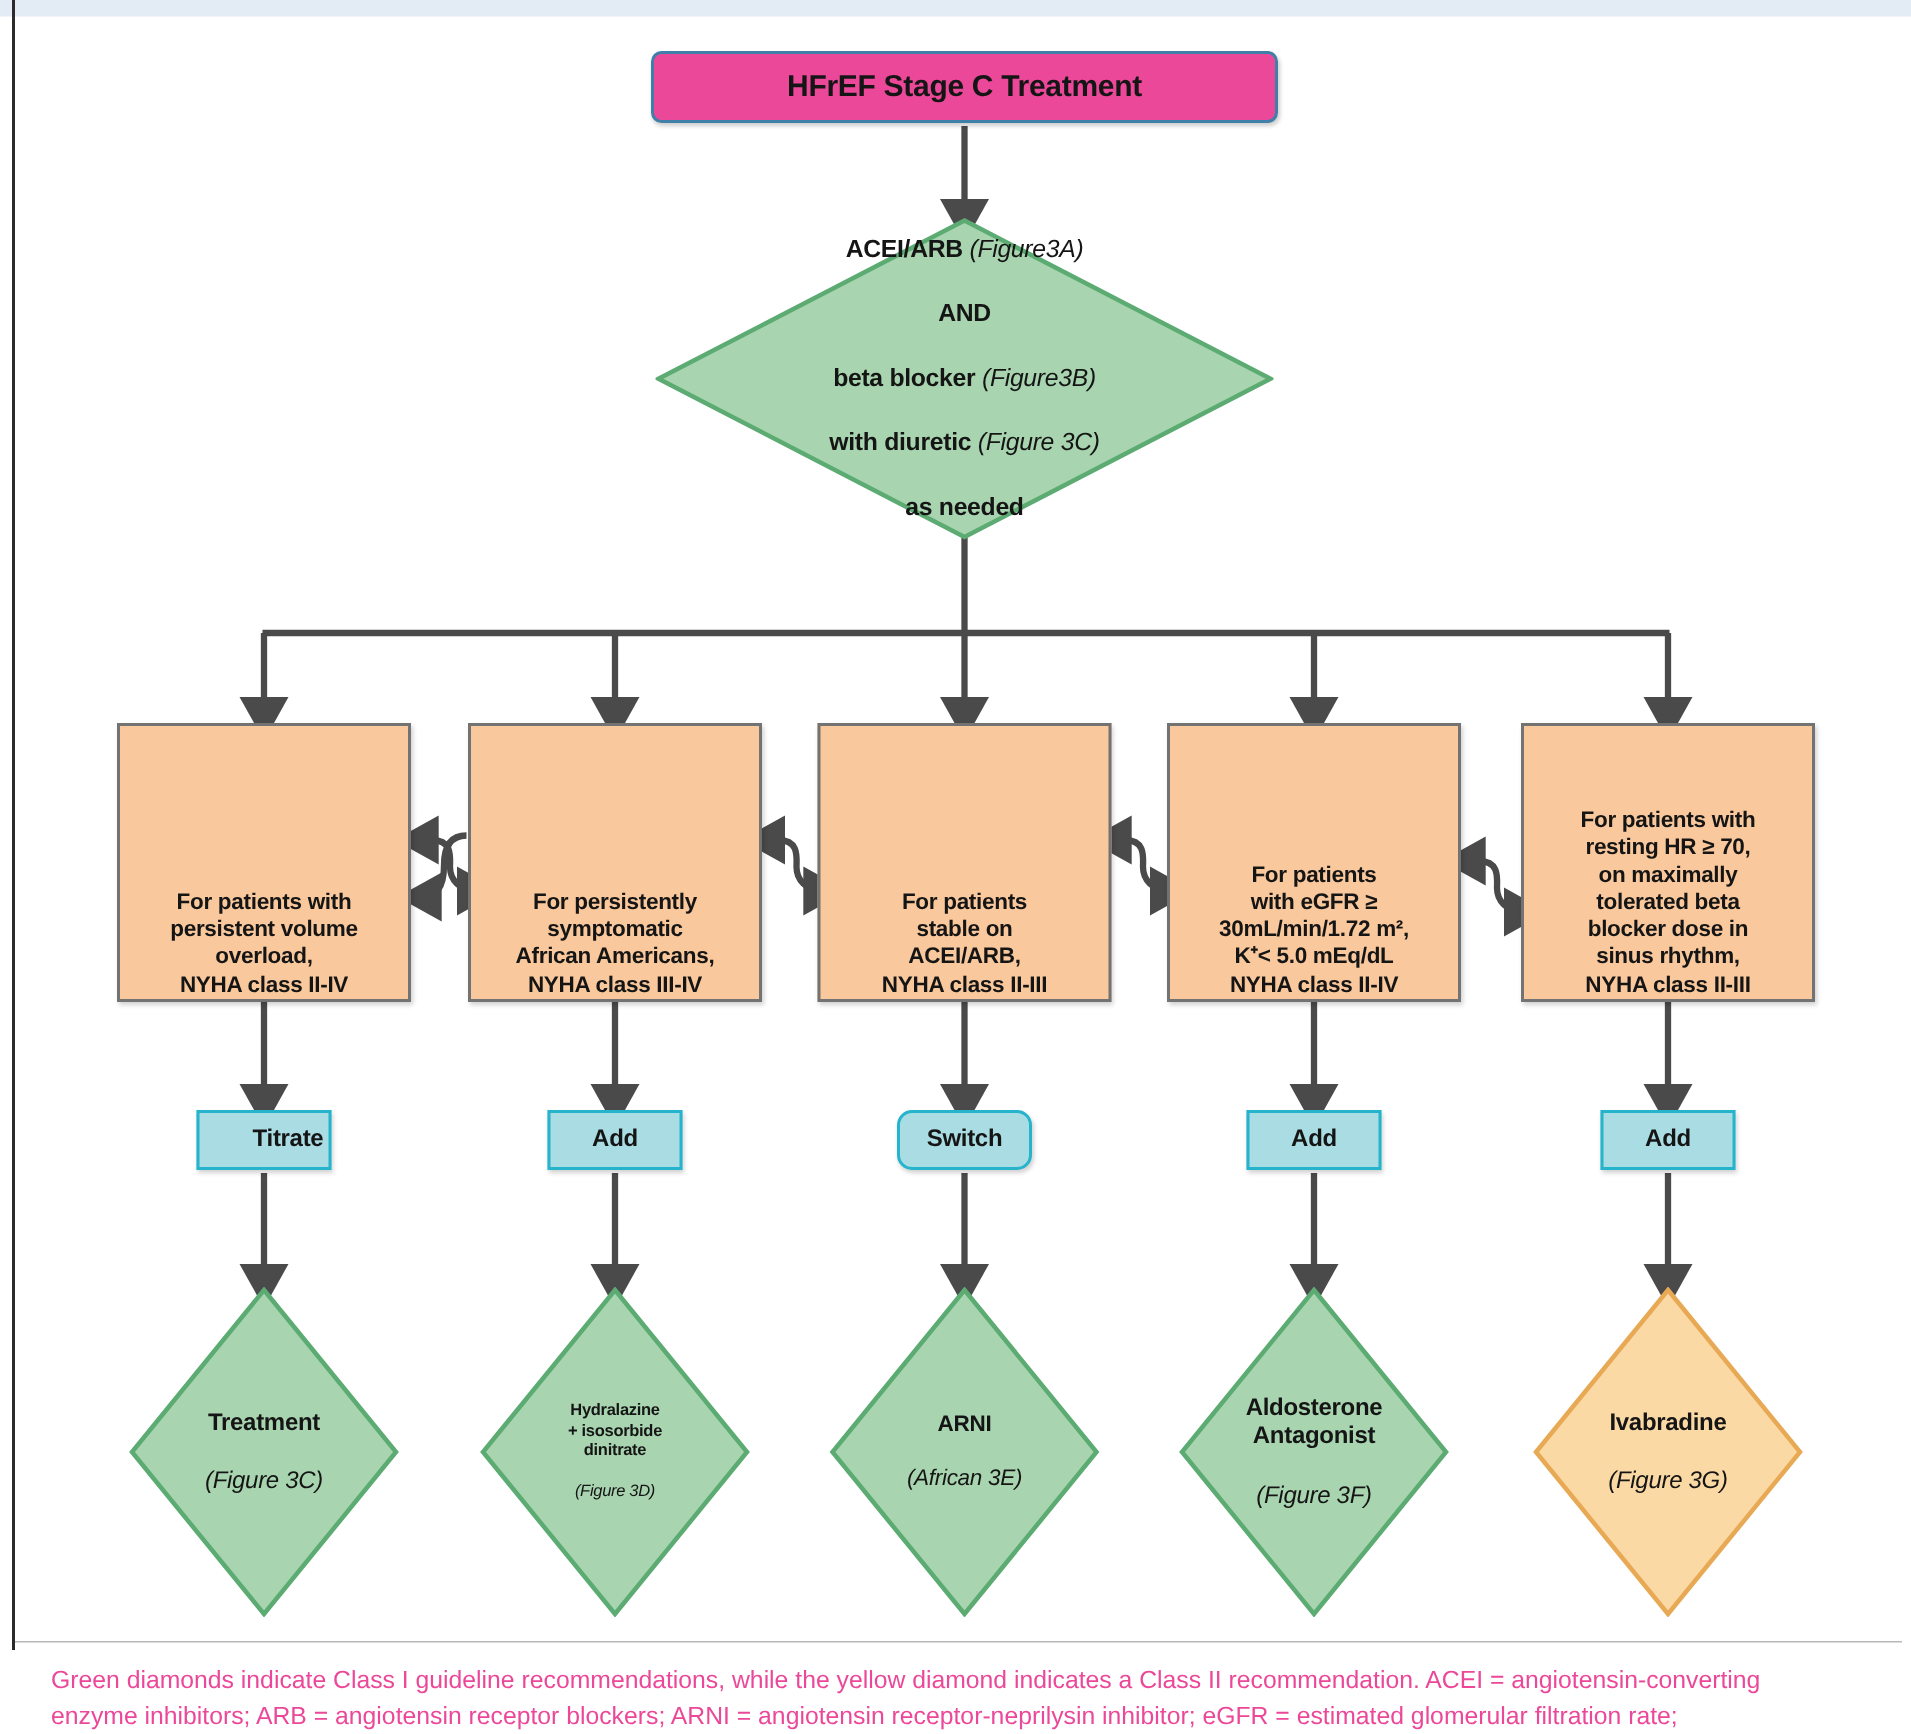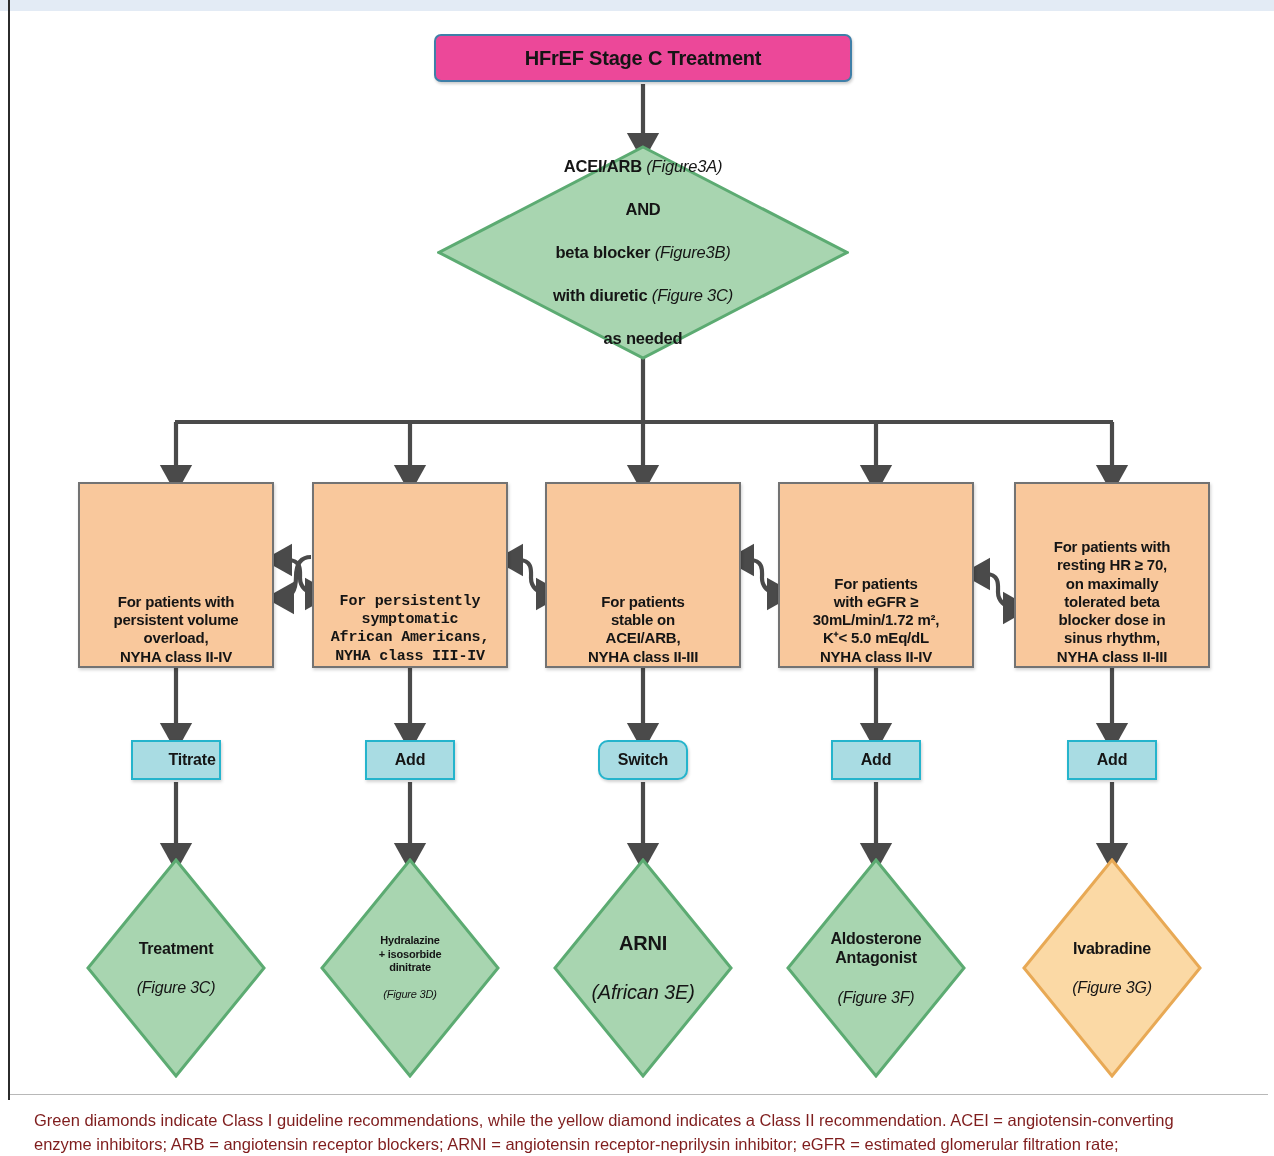--- a/index.html
+++ b/index.html
@@ -123,21 +123,21 @@
   
   .caption {
     position: absolute;
     left: 10px; top: 1094px;
     width: 1258px;
     border-top: 1px solid #b8b8b8;
     padding: 14px 24px 0 24px;
     box-sizing: border-box;
     font-size: 16.5px;
     line-height: 1.45;
-    color: #7f1d1d;
+    color: #ec4899;
     font-family: "Liberation Sans", sans-serif;
   }
 </style>
 </head>
 <body>
 
 <div id="page">
 
   <div class="top-band"></div>
   <div class="left-rule"></div>
@@ -213,21 +213,21 @@
       </div>
     </div>
 
     <div class="obox" style="left:78px; top:482px; width:196px; height:186px;">
       <div class="node-text">For patients with
 persistent volume
 overload,
 NYHA class II-IV</div>
     </div>
 
-    <div class="obox" style="left:312px; top:482px; width:196px; height:186px;font-family:Liberation Mono, monospace;">
+    <div class="obox" style="left:312px; top:482px; width:196px; height:186px;">
       <div class="node-text">For persistently
 symptomatic
 African Americans,
 NYHA class III-IV</div>
     </div>
 
     <div class="obox" style="left:545px; top:482px; width:196px; height:186px;">
       <div class="node-text">For patients
 stable on
 ACEI/ARB,
@@ -291,21 +291,21 @@
 + isosorbide
 dinitrate</div>
         <div class="ital">(Figure 3D)</div>
       </div>
     </div>
 
     <div class="diamond" style="left:553px; top:858px; width:180px; height:220px;">
       <svg class="shape" viewBox="0 0 180 220" preserveAspectRatio="none">
         <polygon points="90,2 178,110 90,218 2,110" fill="#a8d5b0" stroke="#5cab72" stroke-width="3"></polygon>
       </svg>
-      <div class="label node-text" style="font-size:20px;">
+      <div class="label node-text" style="font-size:15px;">
         <div>ARNI</div>
         <div class="ital">(African 3E)</div>
       </div>
     </div>
 
     <div class="diamond" style="left:786px; top:858px; width:180px; height:220px;">
       <svg class="shape" viewBox="0 0 180 220" preserveAspectRatio="none">
         <polygon points="90,2 178,110 90,218 2,110" fill="#a8d5b0" stroke="#5cab72" stroke-width="3"></polygon>
       </svg>
       <div class="label node-text" style="font-size:16px; width:92%;">

